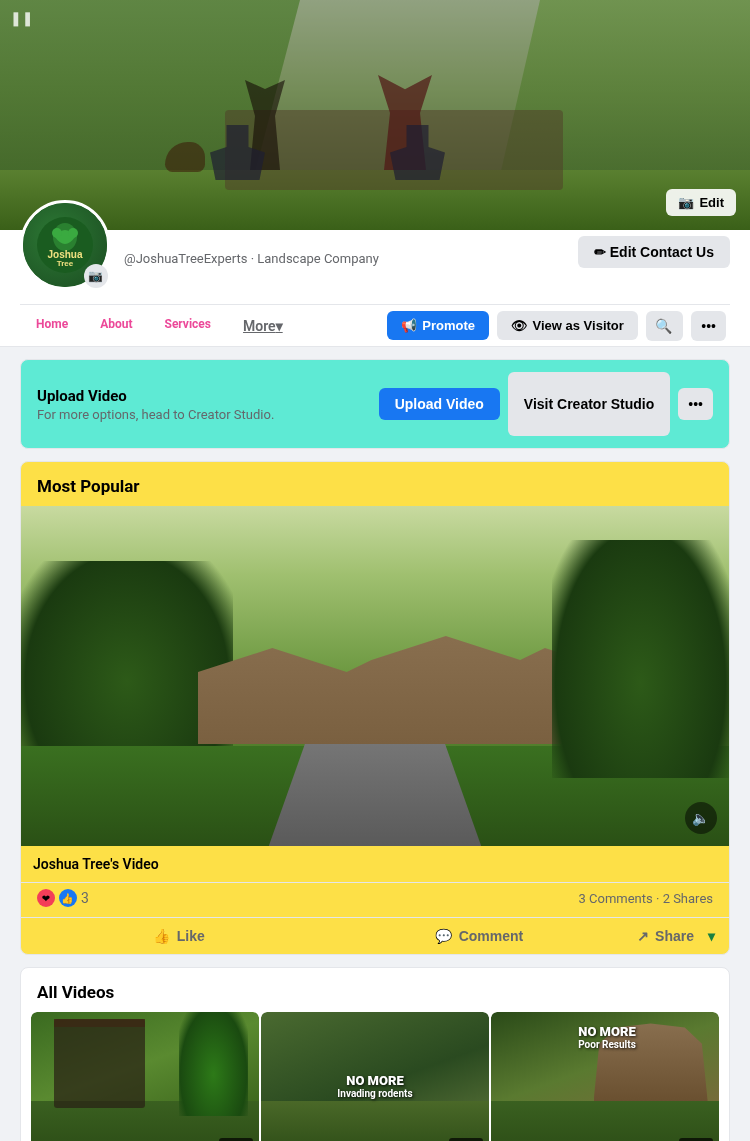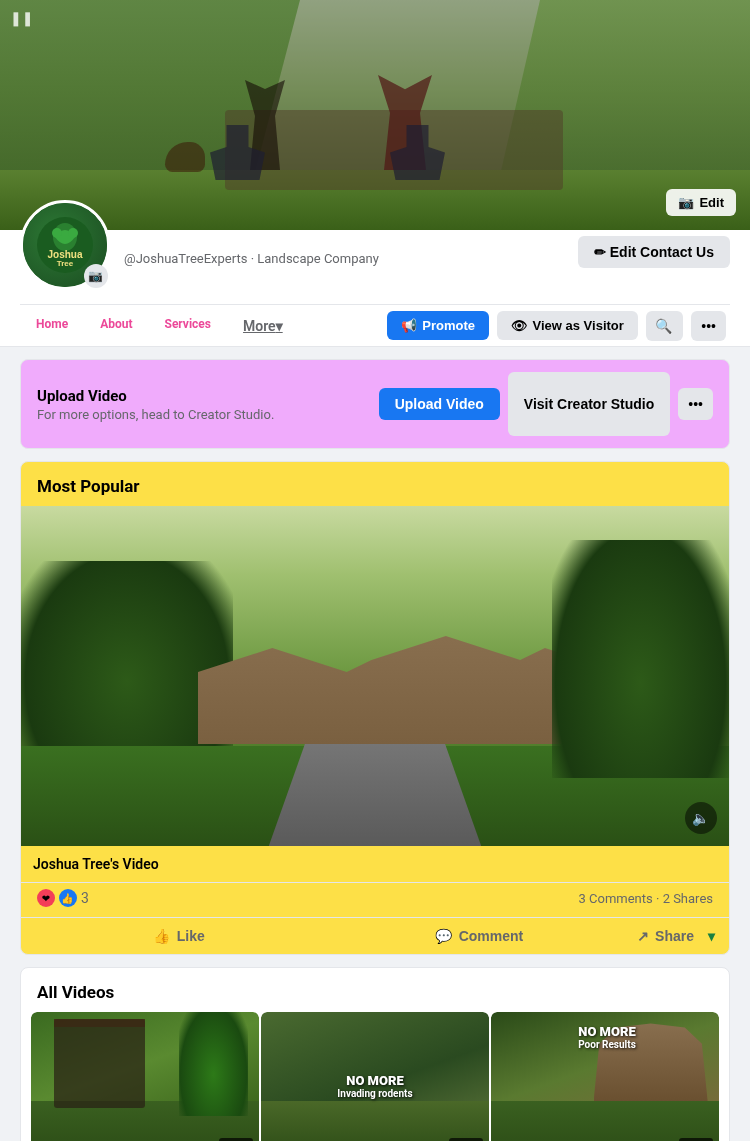--- a/index.html
+++ b/index.html
@@ -124,21 +124,21 @@
       padding: 7px 14px; font-size: 13px; font-weight: 600; cursor: pointer;
       display: flex; align-items: center; gap: 5px;
     }
     .btn-icon {
       background: #e4e6ea; border: none; border-radius: 6px;
       padding: 7px 10px; font-size: 14px; cursor: pointer;
     }
 
     
     .upload-bar {
-      background: #f0abfc;
+      background: #5eead4;
       margin: 12px 20px;
       border-radius: 8px;
       border: 1px solid #e4e6ea;
       padding: 12px 16px;
       display: flex; align-items: center; justify-content: space-between;
     }
     .upload-bar-text h3 { font-size: 15px; font-weight: 700; }
     .upload-bar-text p { font-size: 13px; color: #65676b; margin-top: 2px; }
     .upload-bar-actions { display: flex; align-items: center; gap: 8px; }
     .btn-upload-video {

